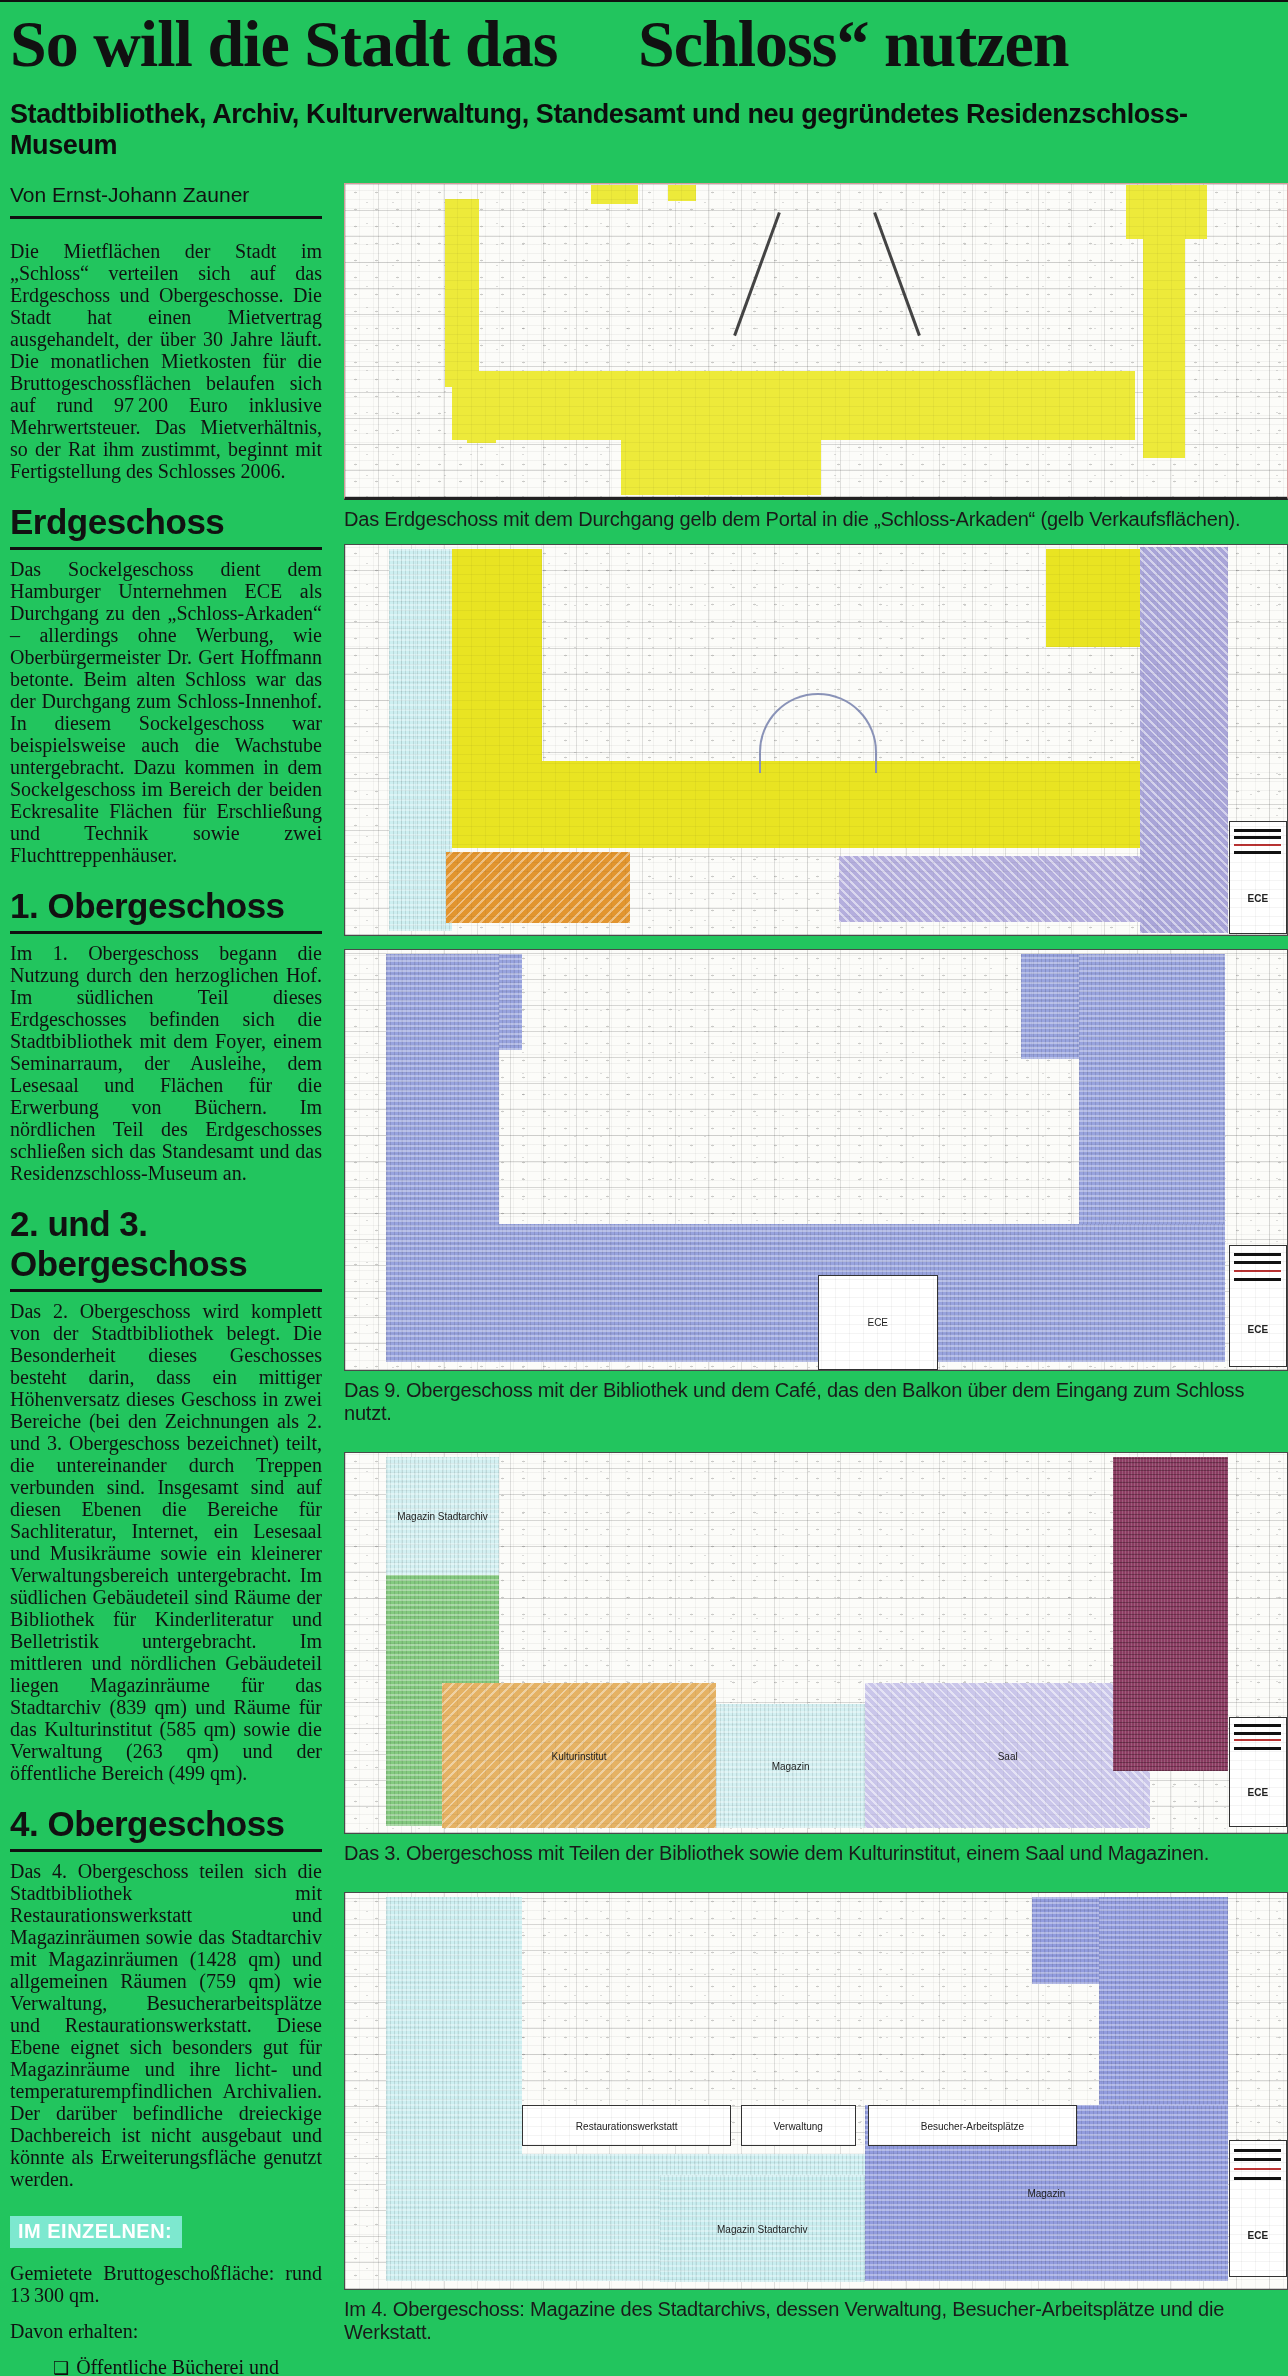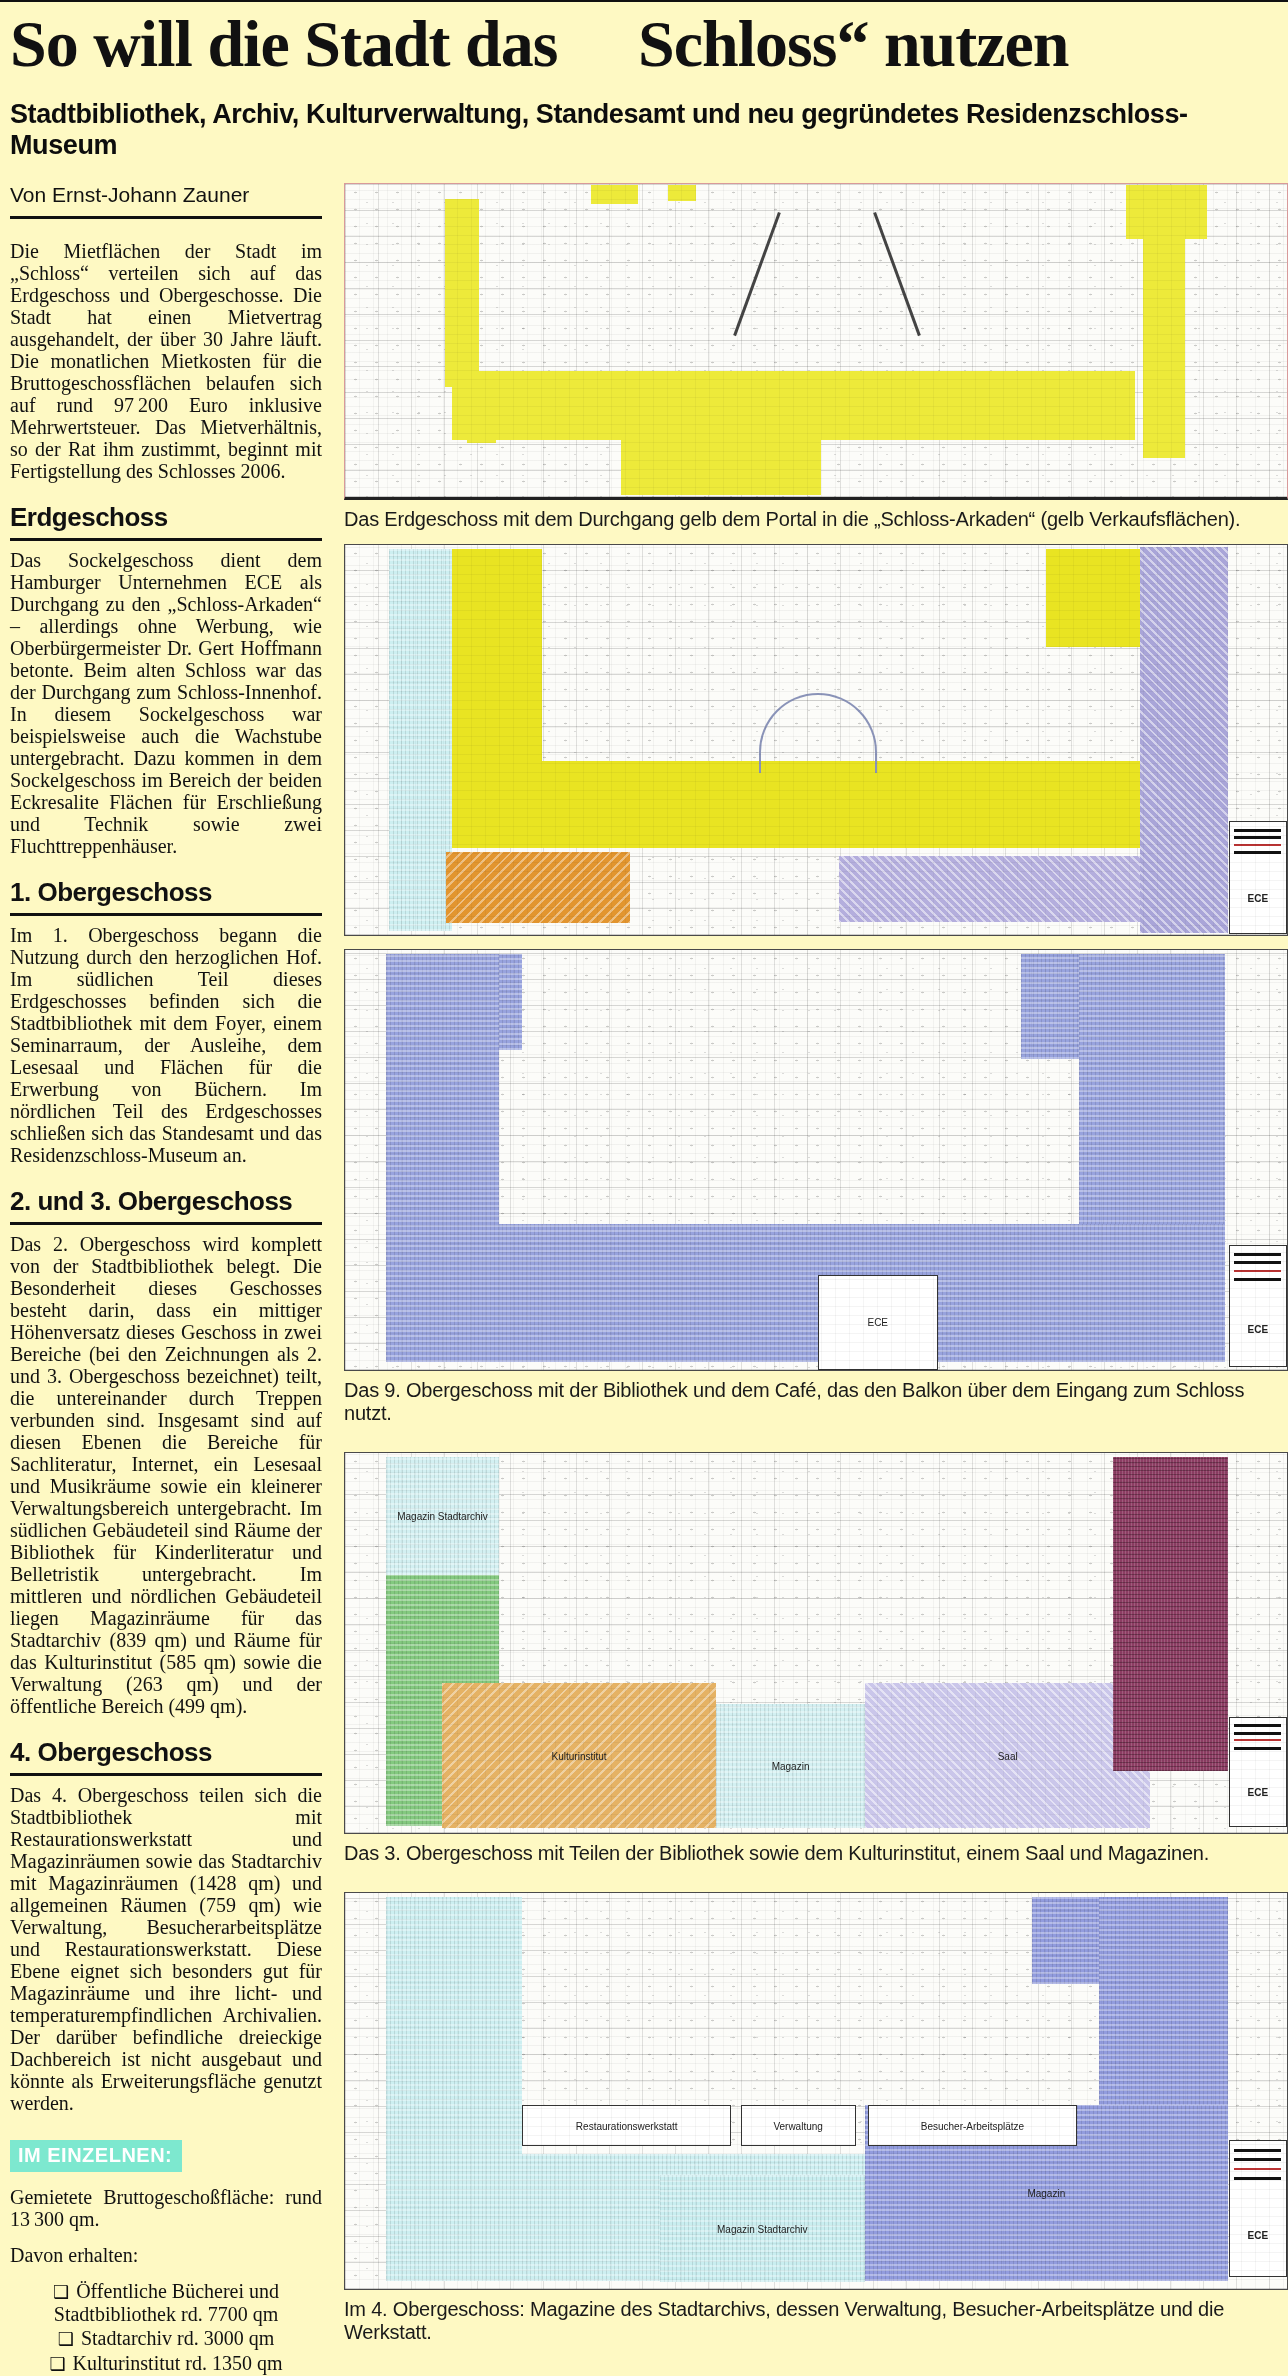--- a/index.html
+++ b/index.html
@@ -1,18 +1,18 @@
 <!DOCTYPE html>
 <html lang="de"><head>
 <meta charset="utf-8">
 <style>
   html,body{margin:0;padding:0;background:#e8e8e8;}
   .page{
     position:relative;width:1288px;height:2376px;margin:0 auto;
-    background:#fef9c3;color:#111;overflow:hidden;
+    background:#22c55e;color:#111;overflow:hidden;
     font-family:"Liberation Serif", serif;
     border-top:2px solid #111;
     box-sizing:border-box;
     padding:6px 4px 0 10px;
   }
   
   .headline{
     font-family:"Liberation Serif", serif;
     font-weight:700;font-size:66px;line-height:1.04;
     letter-spacing:-1px;margin:2px 0 0 0;white-space:nowrap;
@@ -29,21 +29,21 @@
   .byline{
     font-family:"Liberation Sans", sans-serif;font-size:21px;
     padding-bottom:9px;border-bottom:3px solid #111;margin-bottom:21px;
   }
   .leftcol p{
     font-size:20px;line-height:22px;text-align:justify;
     margin:8px 0 0 0;
   }
   .sechead{
     font-family:"Liberation Sans", sans-serif;font-weight:700;
-    font-size:26px;letter-spacing:-0.5px;
+    font-size:35px;letter-spacing:-0.5px;
     margin:20px 0 0 0;padding-bottom:5px;border-bottom:3px solid #111;
   }
   
   .infobox{margin-top:26px;}
   .infolabel{
     display:inline-block;font-family:"Liberation Sans", sans-serif;
     font-weight:700;font-size:20px;letter-spacing:0.5px;color:#fff;
     padding:4px 10px 5px 8px;
   }
   .infobox p{margin-top:14px;}

